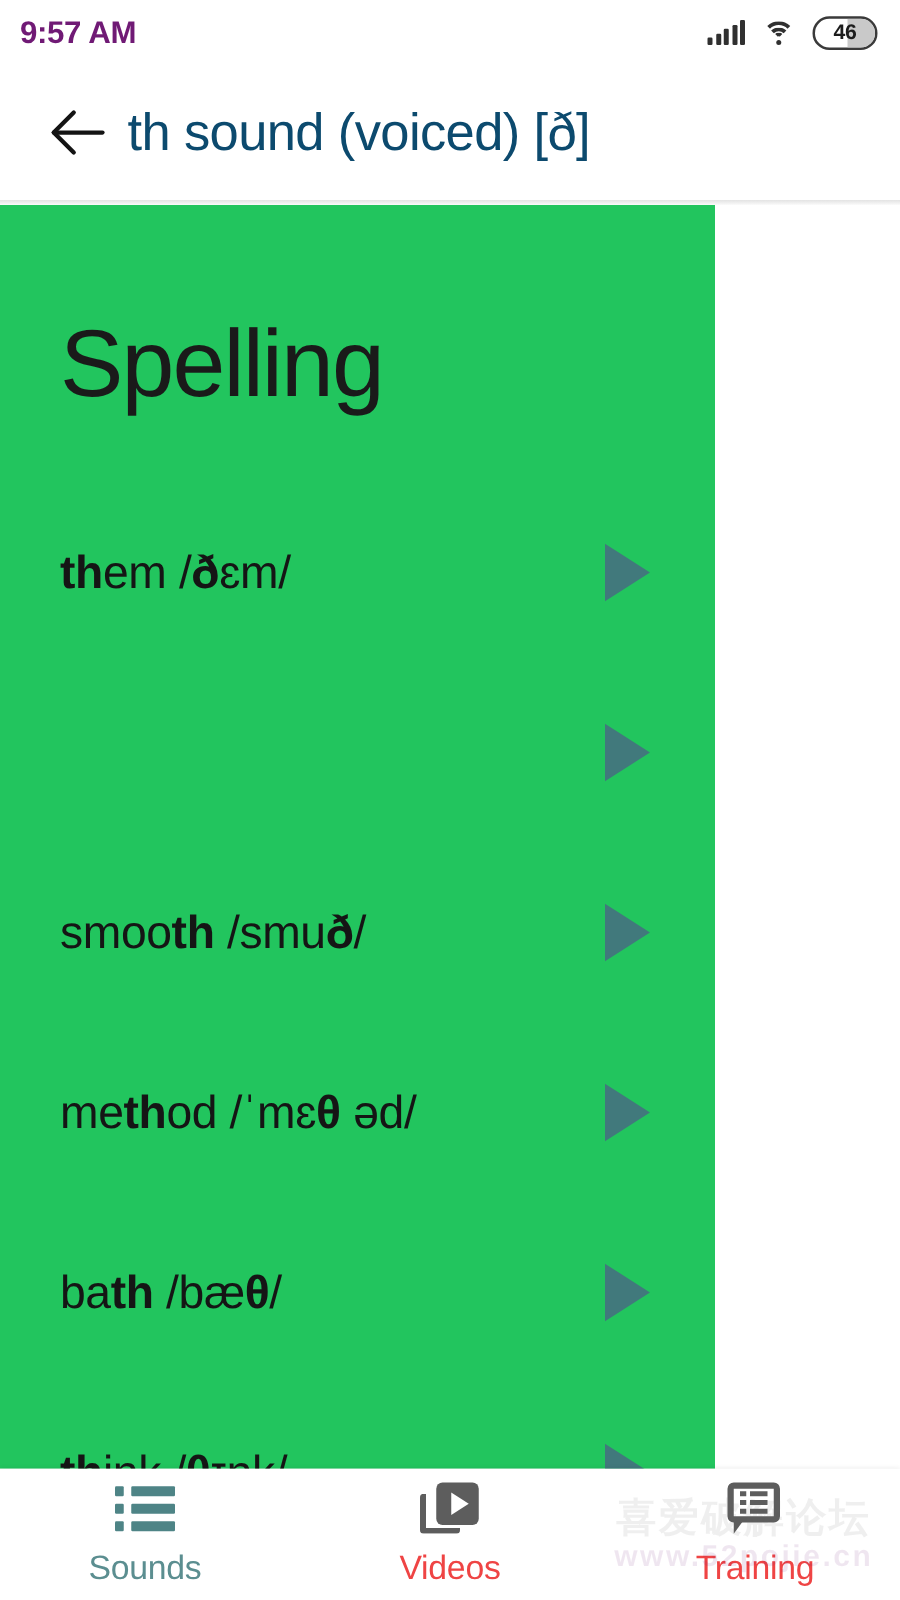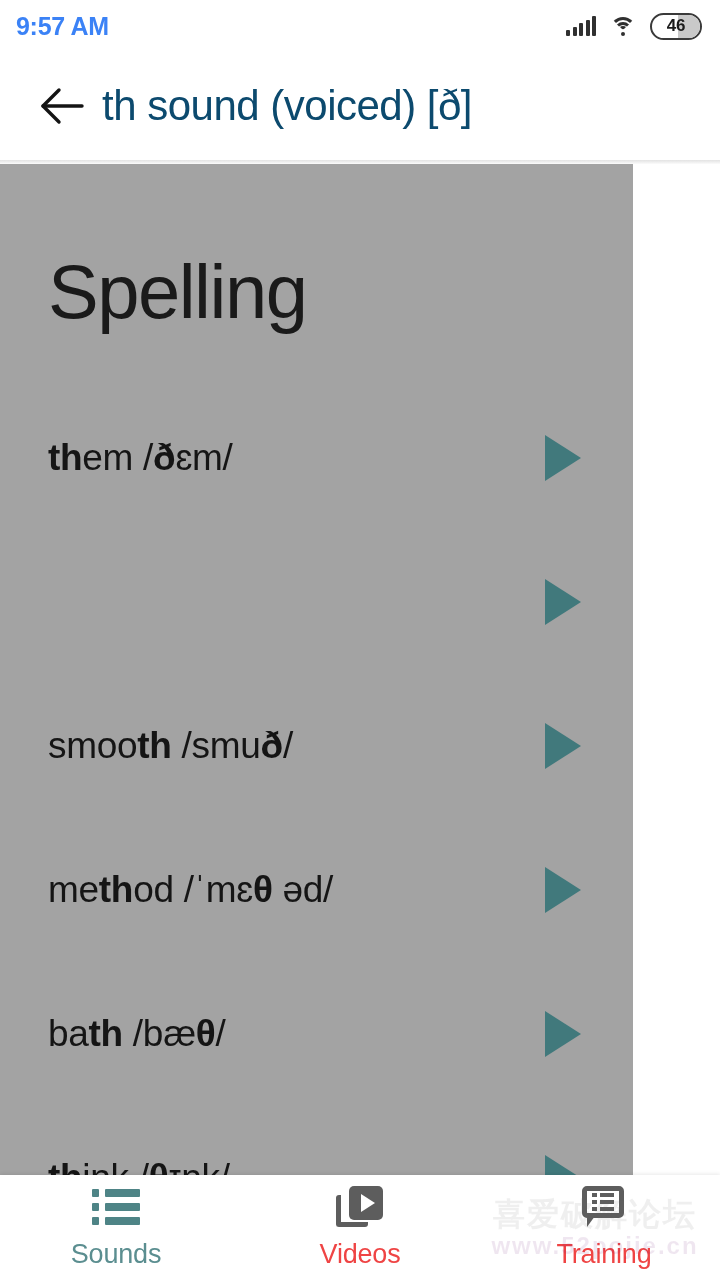--- a/index.html
+++ b/index.html
@@ -18,21 +18,21 @@
 
   
   #status-bar {
     position:absolute; top:0; left:0;
     width:720px; height:52px;
     background:#ffffff;
     display:flex; align-items:center;
     padding:0 18px 0 16px;
   }
   #status-time {
-    font-size:25px; font-weight:bold; color:#3b82f6;
+    font-size:25px; font-weight:bold; color:#701a75;
     letter-spacing:-0.3px;
   }
   #status-right {
     margin-left:auto;
     display:flex; align-items:center; gap:14px;
   }
   .signal-bars { display:flex; align-items:flex-end; gap:2.5px; height:20px; }
   .signal-bars i { display:block; width:4px; background:#303030; border-radius:1px; }
   .signal-bars i:nth-child(1){ height:6px; }
   .signal-bars i:nth-child(2){ height:9px; }
@@ -95,22 +95,22 @@
   }
   #app-bar-divider {
     position:absolute; top:160px; left:0;
     width:720px; height:4px;
     background:linear-gradient(to bottom,#e3e3e3 0%, #ededed 45%, #fbfbfb 100%);
   }
 
   
   #content {
     position:absolute; top:164px; left:0;
-    width:633px; height:1011px;
-    background:#a3a3a3;
+    width:572px; height:1011px;
+    background:#22c55e;
     overflow:hidden;
   }
   #section-title {
     margin:90px 0 0 48px;
     font-size:76px; font-weight:300; color:#1a1a1a;
     letter-spacing:-1.5px; line-height:1;
   }
 
   #word-list { margin-top:56px; }
   .word-row {

